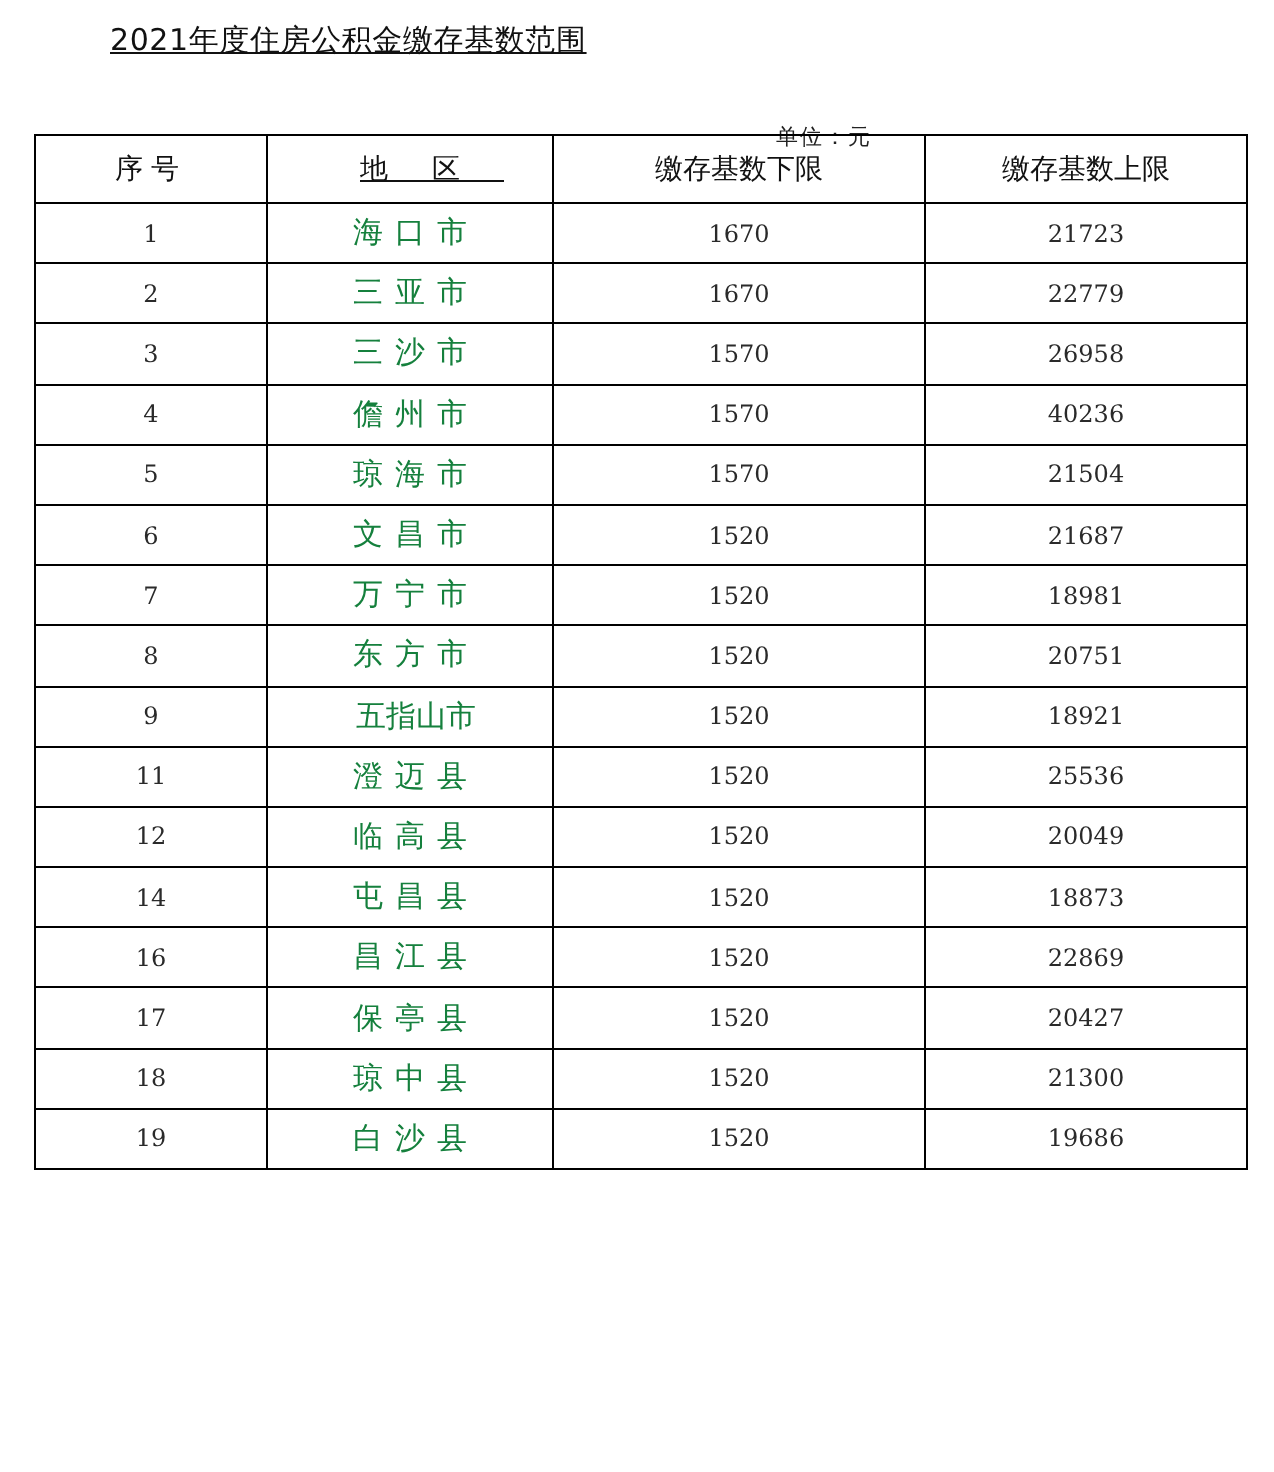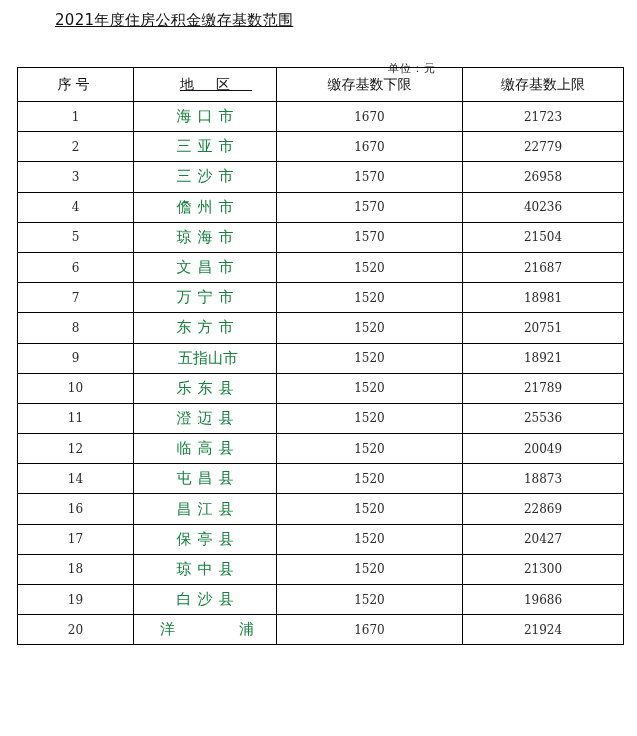--- a/index.html
+++ b/index.html
@@ -151,26 +151,20 @@
         <td class="num">1520</td>
         <td class="num">20751</td>
       </tr>
       <tr>
         <td class="num">9</td>
         <td class="region" style="letter-spacing: 0px;">五指山市</td>
         <td class="num">1520</td>
         <td class="num">18921</td>
       </tr>
       <tr>
-        <td class="num">10</td>
-        <td class="region">乐东县</td>
-        <td class="num">1520</td>
-        <td class="num">21789</td>
-      </tr>
-      <tr>
         <td class="num">11</td>
         <td class="region">澄迈县</td>
         <td class="num">1520</td>
         <td class="num">25536</td>
       </tr>
       <tr>
         <td class="num">12</td>
         <td class="region">临高县</td>
         <td class="num">1520</td>
         <td class="num">20049</td>
@@ -197,26 +191,15 @@
         <td class="num">18</td>
         <td class="region">琼中县</td>
         <td class="num">1520</td>
         <td class="num">21300</td>
       </tr>
       <tr>
         <td class="num">19</td>
         <td class="region">白沙县</td>
         <td class="num">1520</td>
         <td class="num">19686</td>
-      </tr>
-      <tr>
-        <td class="num">20</td>
-        <td class="region">
-          <div class="region-wide">
-            <span>洋</span>
-            <span>浦</span>
-          </div>
-        </td>
-        <td class="num">1670</td>
-        <td class="num">21924</td>
       </tr>
     </tbody>
 </table>
 
 </body></html>

